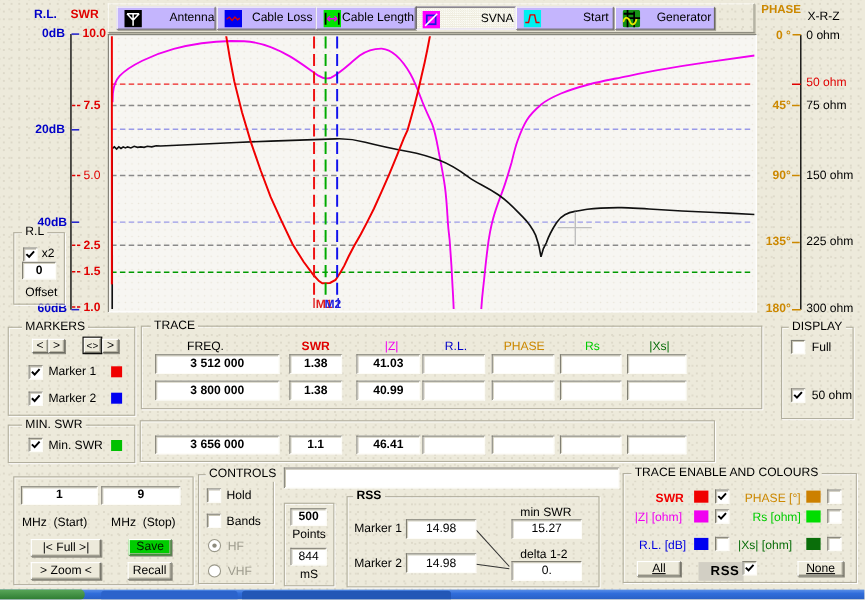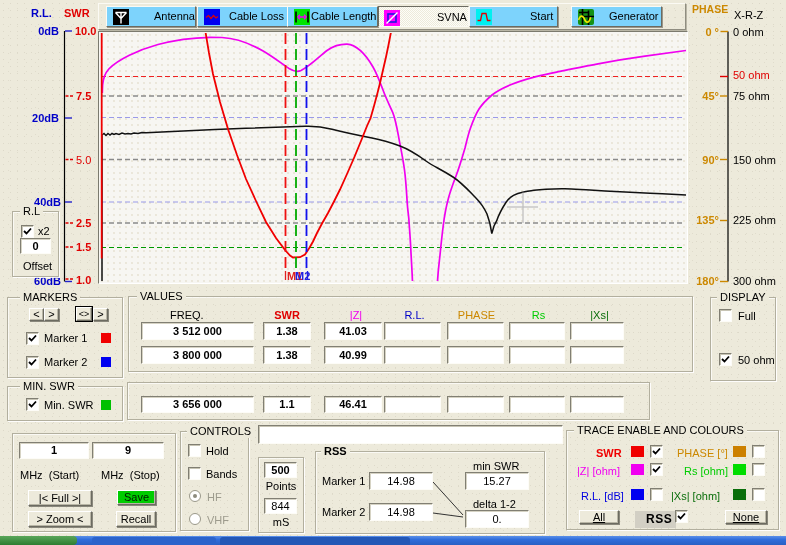--- a/index.html
+++ b/index.html
@@ -11,21 +11,21 @@
 .grp{position:absolute;border:1px solid #b2af9e;box-shadow:1px 1px 0 rgba(255,255,255,.9), inset 1px 1px 0 rgba(255,255,255,.7);}
 .glbl{position:absolute;top:-7px;background:#edeadb;padding:0 3px;line-height:13px;white-space:nowrap;}
 .btn{position:absolute;background:#edeadb;border:1px solid;border-color:#ffffff #6c6b61 #6c6b61 #ffffff;box-shadow:inset -1px -1px 0 #b9b6a6, 1px 1px 0 #8a887c;text-align:center;}
 .sunk{position:absolute;background:#fff;border:1px solid;border-color:#817f73 #fdfcf7 #fdfcf7 #817f73;box-shadow:inset 1px 1px 0 #c7c4b4;}
 .vbox{position:absolute;background:#fff;border:1px solid;border-color:#817f73 #fdfcf7 #fdfcf7 #817f73;box-shadow:inset 1px 1px 0 #d6d3c4;text-align:center;font-weight:bold;}
 .cb{position:absolute;width:11px;height:11px;background:#fff;border:1px solid;border-color:#807e72 #fdfcf7 #fdfcf7 #807e72;box-shadow:inset 1px 1px 0 #c7c4b4;}
 .rad{position:absolute;width:10px;height:10px;border-radius:50%;background:#fff;border:1px solid #9a9889;}
 .sw{position:absolute;width:10px;height:10px;}
 .rt{text-align:right;}
 .toolstrip{position:absolute;left:98px;top:3px;width:586px;height:25px;border:1px solid;border-color:#fbfaf4 #8f8d80 #8f8d80 #fbfaf4;box-shadow:1px 1px 0 #b9b6a6;}
-.tbtn{position:absolute;top:6px;height:19px;background:#7dd3fc;border:1px solid;border-color:#fbfaf4 #6c6b61 #6c6b61 #fbfaf4;box-shadow:1px 1px 0 #9a978a;}
+.tbtn{position:absolute;top:6px;height:19px;background:#c4b5fd;border:1px solid;border-color:#fbfaf4 #6c6b61 #6c6b61 #fbfaf4;box-shadow:1px 1px 0 #9a978a;}
 .tbtn .ic{position:absolute;left:6px;top:2px;width:16px;height:16px;}
 .tbtn .tx{position:absolute;top:3px;white-space:nowrap;}
 </style></head>
 <body>
 
 <div class="abs" style="left:31px;top:7px;color:#0000c8;font-weight:bold;">R.L.</div>
 <div class="abs" style="left:64px;top:7px;color:#e00000;font-weight:bold;">SWR</div>
 <div class="abs" style="left:692px;top:3px;color:#cc8800;font-weight:bold;font-size:10.5px;">PHASE</div>
 <div class="abs" style="left:734px;top:9px;">X-R-Z</div>
 
@@ -60,21 +60,21 @@
     </svg>
   <span class="tx" style="left:58px;top:4px;">SVNA</span>
 </div>
 <div class="tbtn" style="left:469px;width:87px;">
   <svg class="ic" viewBox="0 0 16 16">
       <rect width="16" height="16" fill="#00f0f0"></rect>
       <path d="M1.5,11.5 H4.5 L6,4.5 H10 L11.5,11.5 H14.5" stroke="#e00000" stroke-width="1.3" fill="none"></path>
     </svg>
   <span class="tx" style="left:60px;">Start</span>
 </div>
-<div class="tbtn" style="left:559px;width:89px;margin-left:12px;">
+<div class="tbtn" style="left:559px;width:89px;">
   <svg class="ic" viewBox="0 0 16 16">
       <rect width="16" height="16" rx="2" fill="#159215"></rect>
       <path d="M4.5,0 V16 M10.5,1.5 V16 M1,3.5 H10 M5,7.5 H16" stroke="#000" stroke-width="1.6" fill="none"></path>
       <path d="M0.5,11 C2,6.5 3.5,6.3 5.5,8.3 C6.8,9.6 6.6,12.6 8.8,13.1 C11,13.6 12,11 12.7,8.3" stroke="#e8e800" stroke-width="1.7" fill="none"></path>
     </svg>
   <span class="tx" style="left:37px;">Generator</span>
 </div>
 
 <div class="abs" style="left:98px;top:31px;width:588px;height:251px;border:1px solid;border-color:#7b7a6e #ffffff #ffffff #7b7a6e;background:#f7f6f2;background-image:radial-gradient(circle, #eae6d9 0.7px, transparent 0.9px);background-size:6px 6px;"></div>
 
@@ -200,21 +200,21 @@
 <div class="grp" style="left:7px;top:386px;width:114px;height:33px;">
   <span class="glbl" style="left:12px;">MIN. SWR</span>
   <div class="cb" style="left:18px;top:11px;"><svg width="11" height="11" viewBox="0 0 11 11">
         <path d="M2,5 L4.5,7.5 L9,2.5" stroke="#000" stroke-width="1.8" fill="none"></path>
       </svg></div>
   <span class="abs" style="left:36px;top:12px;">Min. SWR</span>
   <div class="sw" style="left:93px;top:13px;background:#00c000;"></div>
 </div>
 
 <div class="grp" style="left:128px;top:296px;width:563px;height:74px;">
-  <span class="glbl" style="left:8px;">VALUES</span>
+  <span class="glbl" style="left:8px;">TRACE</span>
   <div class="abs" style="left:41px;top:12px;width:60px;text-align:left;">FREQ.</div>
   <div class="abs" style="left:134px;top:12px;width:48px;text-align:center;color:#e00000;font-weight:bold;">SWR</div>
   <div class="abs" style="left:198px;top:12px;width:58px;text-align:center;color:#f000f0;">|Z|</div>
   <div class="abs" style="left:258px;top:12px;width:55px;text-align:center;color:#0000c8;">R.L.</div>
   <div class="abs" style="left:320px;top:12px;width:55px;text-align:center;color:#cc8800;">PHASE</div>
   <div class="abs" style="left:382px;top:12px;width:55px;text-align:center;color:#00cc00;">Rs</div>
   <div class="abs" style="left:443px;top:12px;width:55px;text-align:center;color:#0a6e0a;">|Xs|</div>
   <div class="vbox" style="left:12px;top:25px;width:111px;height:16px;line-height:16px;">3 512 000</div>
   <div class="vbox" style="left:134px;top:25px;width:46px;height:16px;line-height:16px;">1.38</div>
   <div class="vbox" style="left:195px;top:25px;width:56px;height:16px;line-height:16px;">41.03</div>

